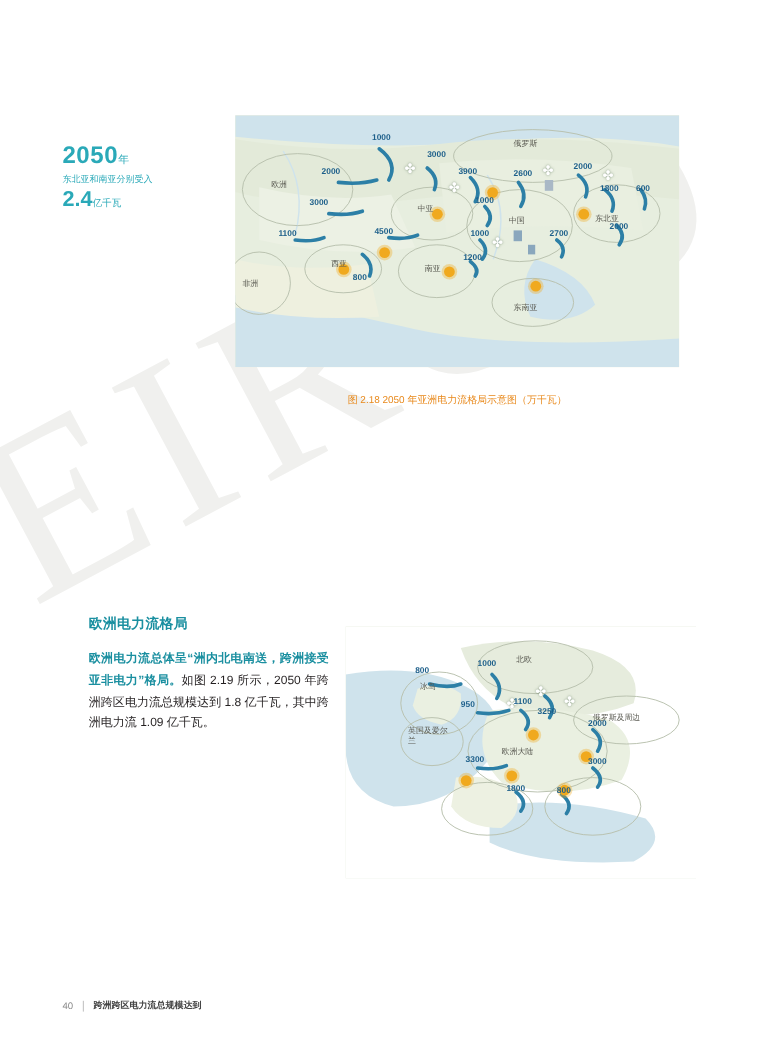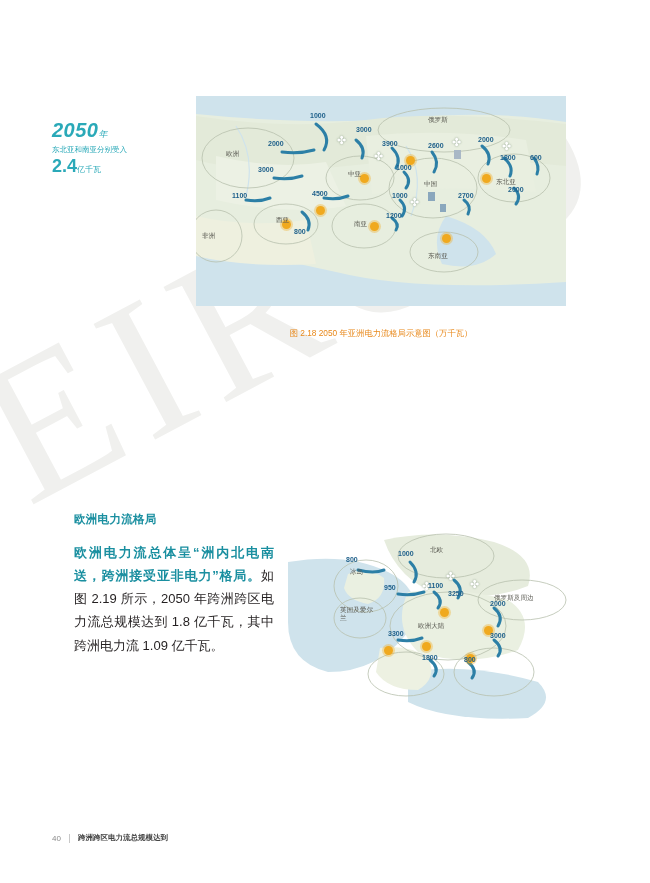--- a/index.html
+++ b/index.html
@@ -42,21 +42,20 @@
     left: 52px;
     top: 120px;
     width: 120px;
   }
   .stat-year {
     color: #2aa9b8;
     font-size: 20px;
     font-weight: bold;
     letter-spacing: 0.5px;
     line-height: 1;
-    font-style: italic;
   }
   .stat-year .unit {
     font-size: 9px;
     font-weight: normal;
     color: #2aa9b8;
   }
   .stat-label {
     color: #2aa9b8;
     font-size: 7.5px;
     line-height: 1.5;
@@ -116,21 +115,21 @@
     height: 210px;
   }
 
   
   .content2 {
     position: absolute;
     left: 74px;
     top: 512px;
     width: 200px;
   }
-  .content2 .para { font-size: 13px; }
+  .content2 .para { font-size: 10px; }
   #map2wrap {
     position: absolute;
     left: 288px;
     top: 522px;
     width: 292px;
   }
   #map2 {
     width: 292px;
     height: 210px;
     background: #eef2e8;

